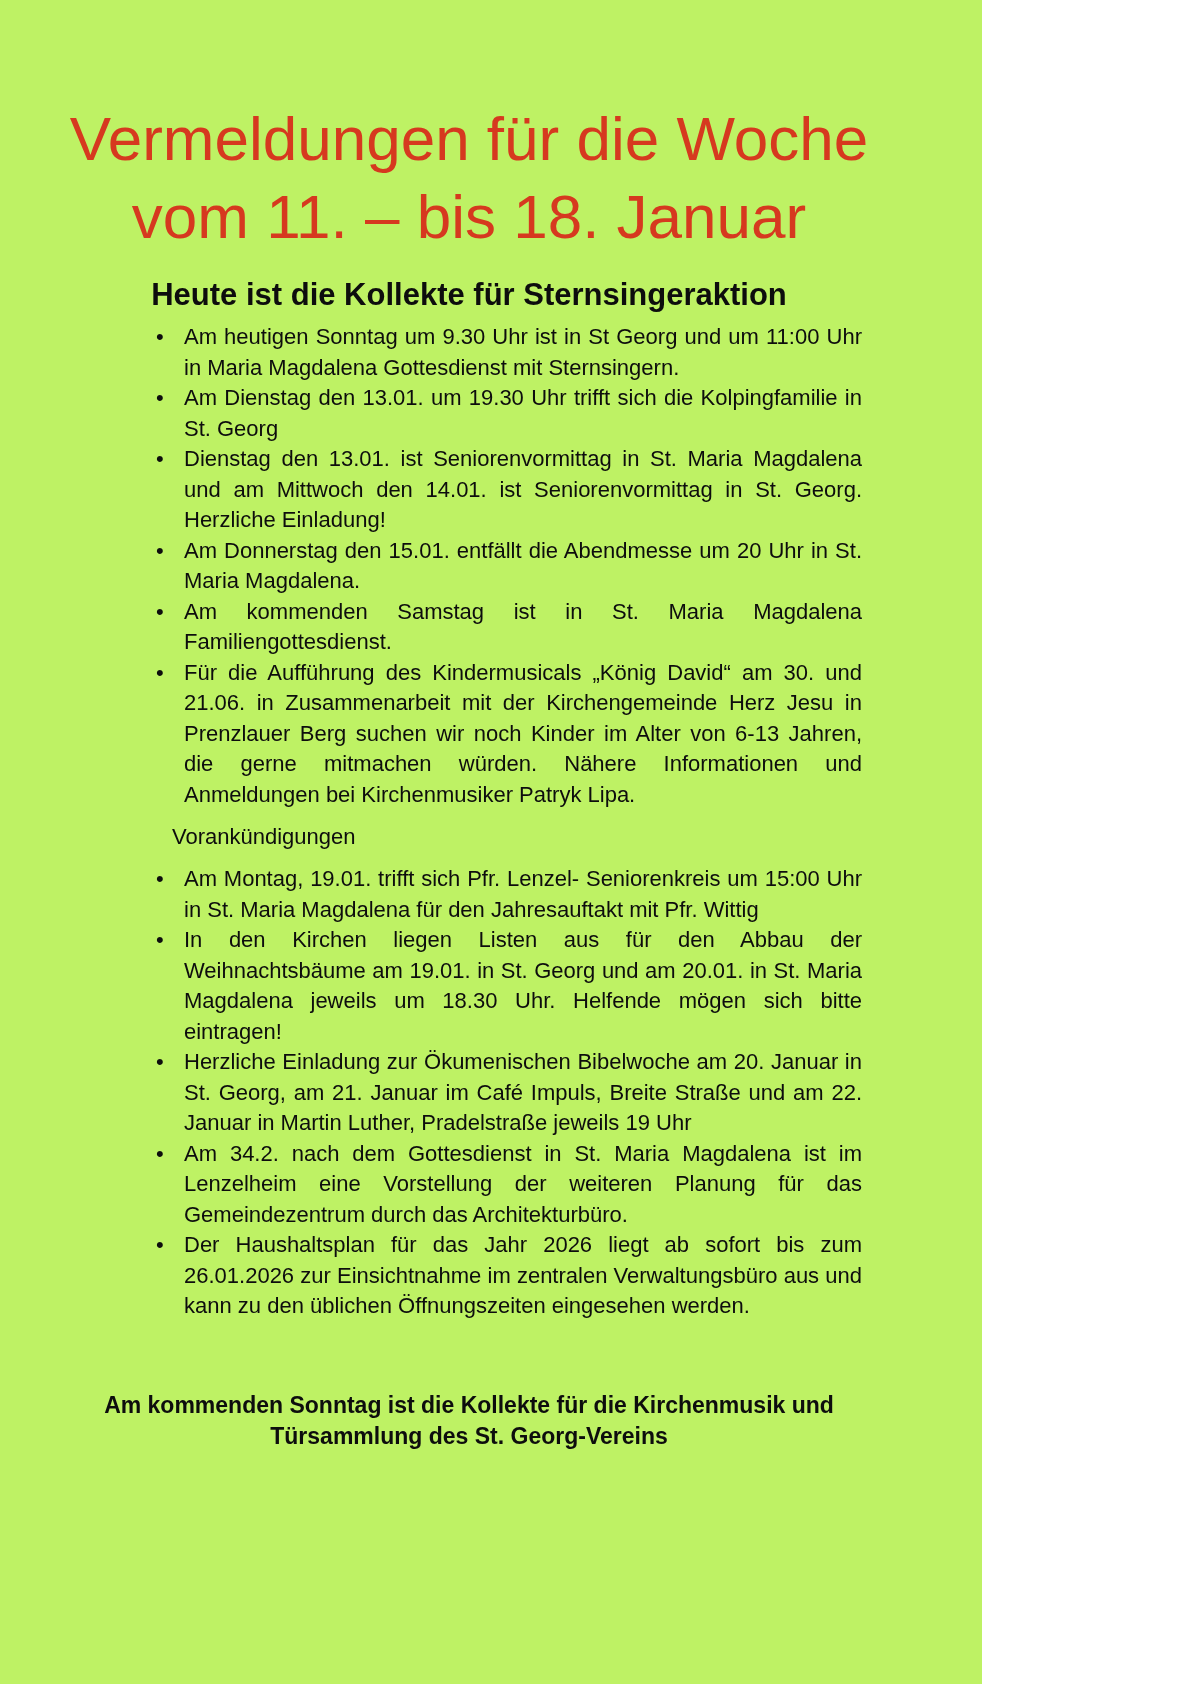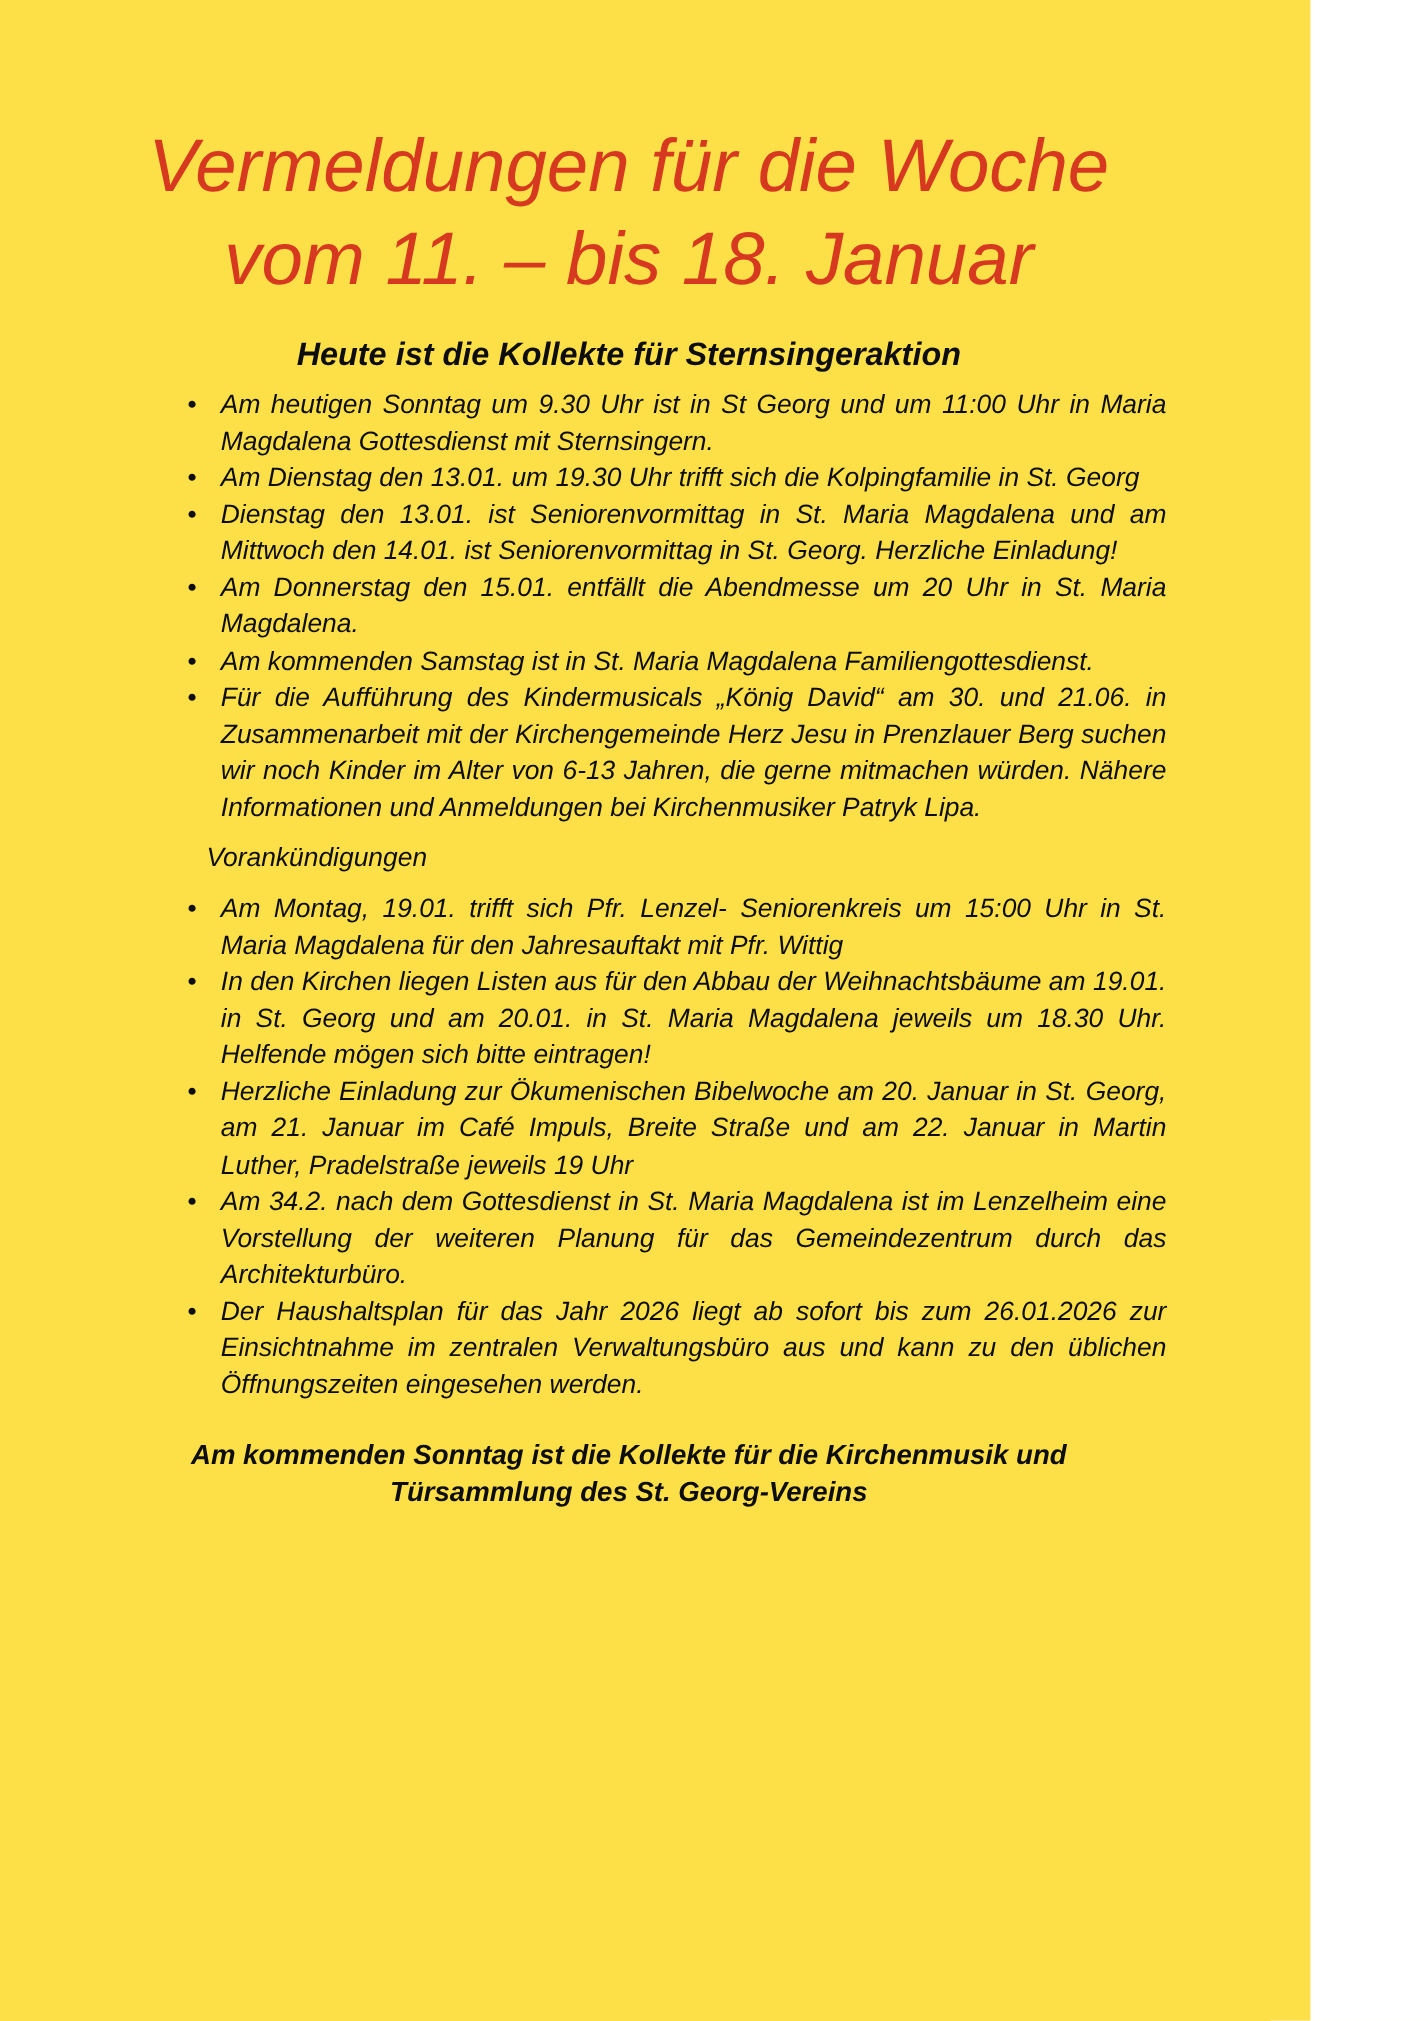--- a/index.html
+++ b/index.html
@@ -2,44 +2,43 @@
 <html lang="de"><head>
 <meta charset="utf-8">
 <style>
   html, body {
     margin: 0;
     padding: 0;
     background: #ffffff;
   }
   .page {
     position: relative;
-    width: 1092px;
+    width: 982px;
     height: 1684px;
-    background: #fde047;
+    background: #bef264;
     font-family: "Liberation Sans", "DejaVu Sans", sans-serif;
     color: #111111;
     overflow: hidden;
-    font-style: italic;
   }
   
   .center-col {
     margin-left: 64px;
     margin-right: 108px;
     text-align: center;
   }
   .doc-title {
     margin-top: 100px;
     font-size: 62px;
     line-height: 78px;
     font-weight: 400;
     letter-spacing: 0px;
   }
   .doc-subtitle {
     margin-top: 24px;
-    font-size: 27px;
+    font-size: 31px;
     line-height: 30px;
     font-weight: 700;
     color: #0d0d0d;
   }
   
   .doc-body {
     margin-left: 172px;
     margin-right: 108px;
     font-size: 22px;
     line-height: 30.5px;
@@ -68,21 +67,21 @@
   }
   .section-heading {
     font-size: 22px;
     line-height: 30px;
     font-weight: 400;
   }
   .list-upcoming {
     margin-top: 38px;
   }
   .doc-footer {
-    margin-top: 28px;
+    margin-top: 68px;
     font-size: 23px;
     line-height: 31px;
     font-weight: 700;
     color: #0d0d0d;
   }
 </style>
 </head>
 <body>
 
 <div class="page">

